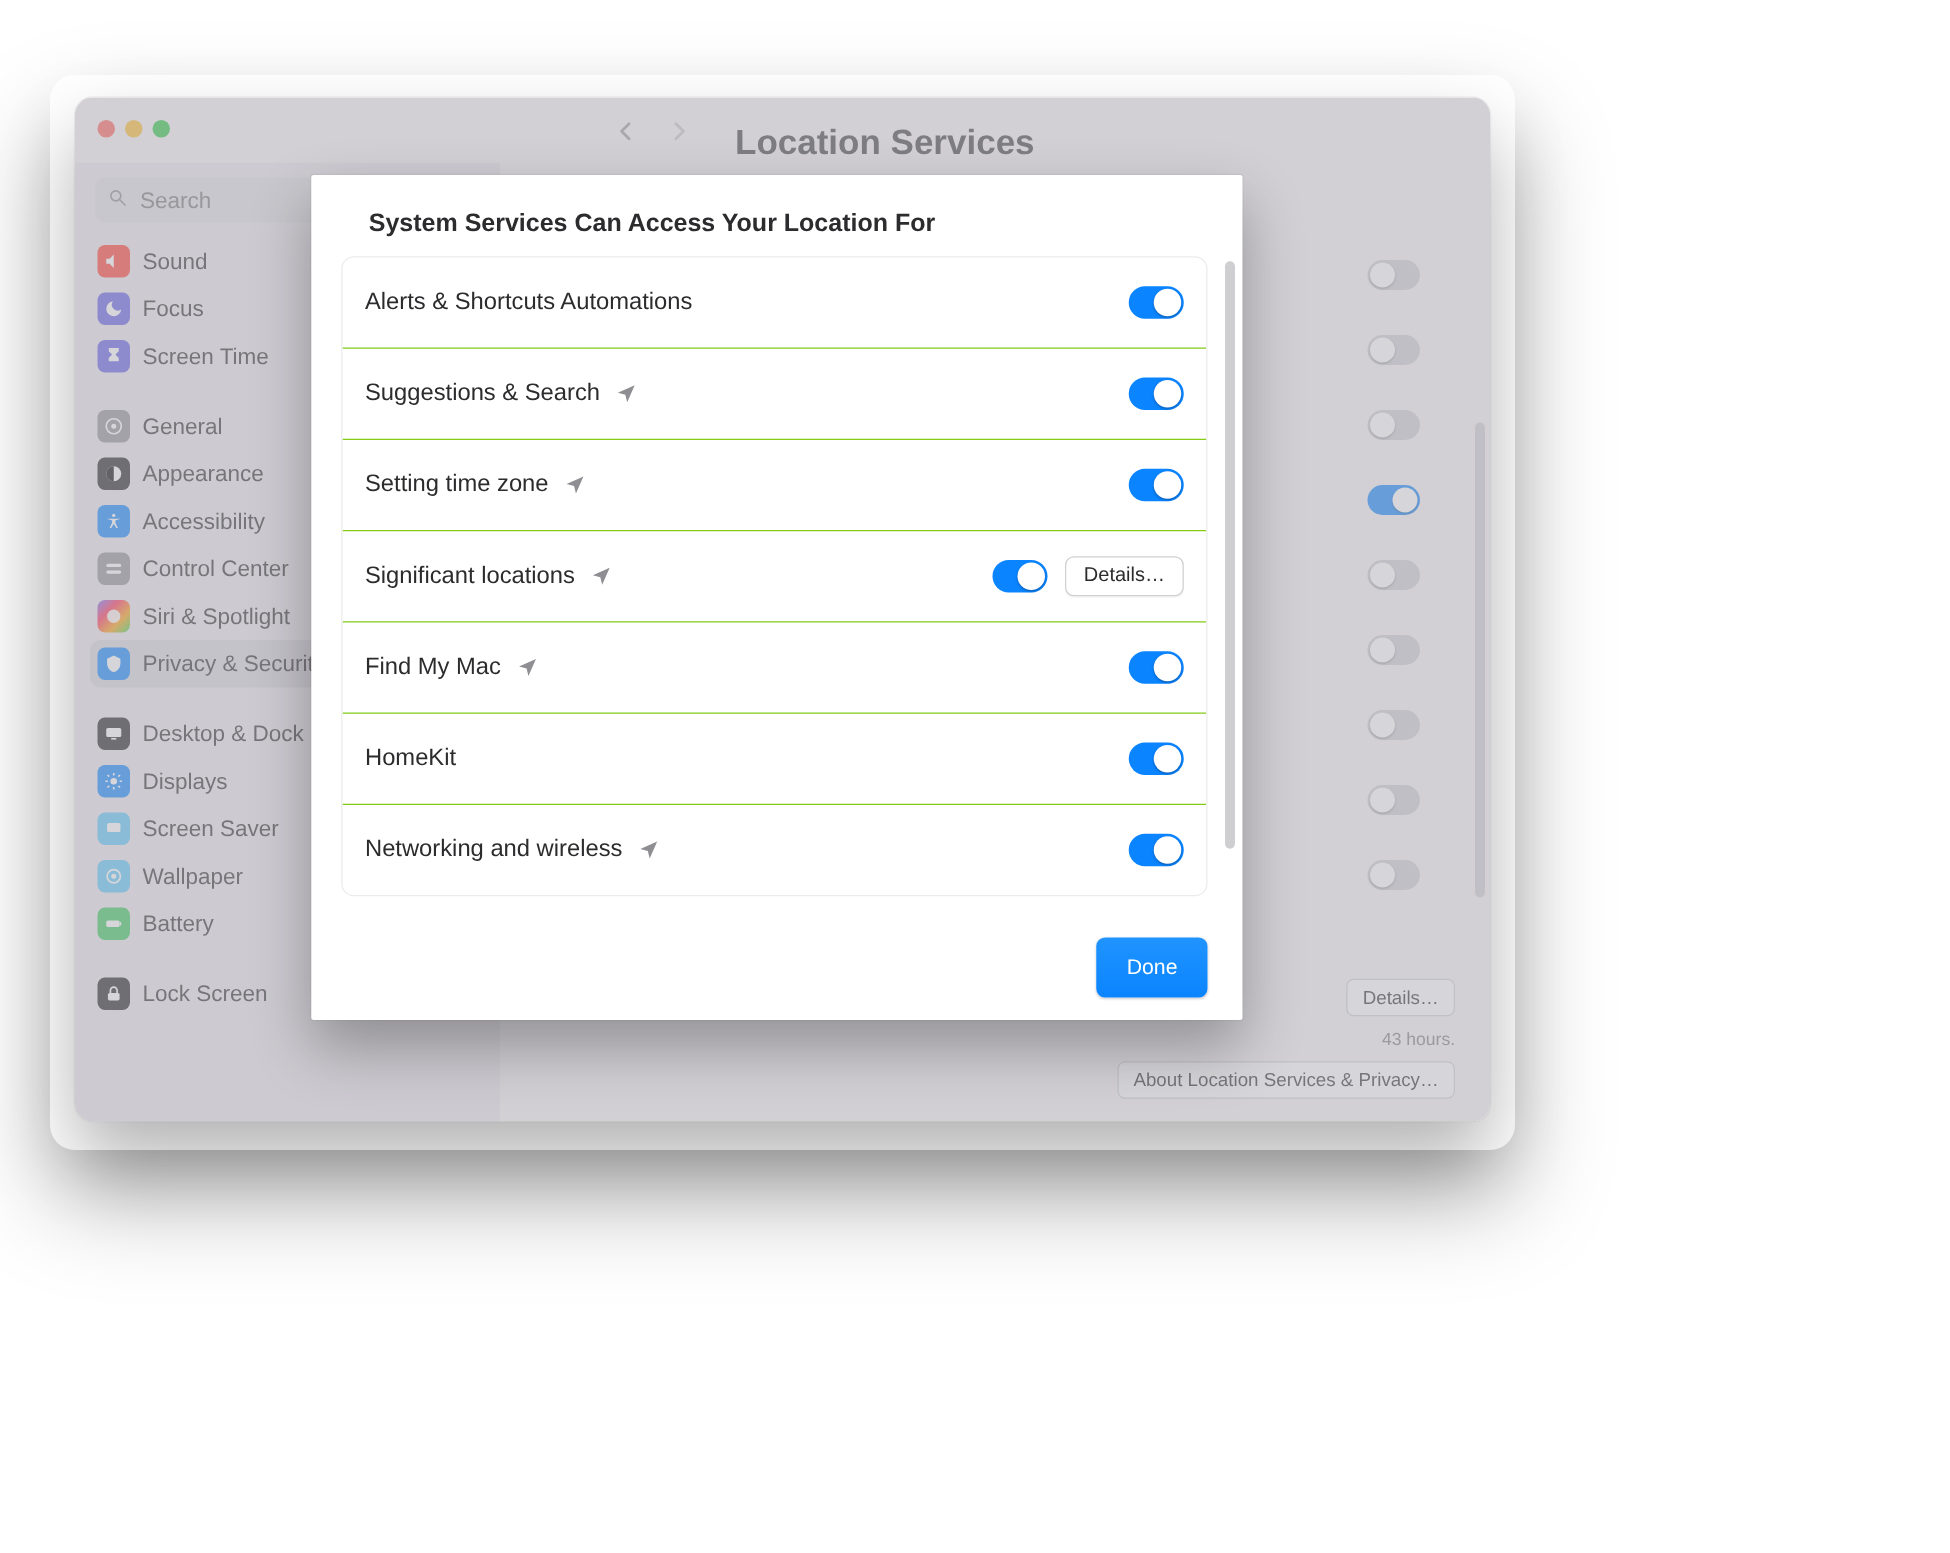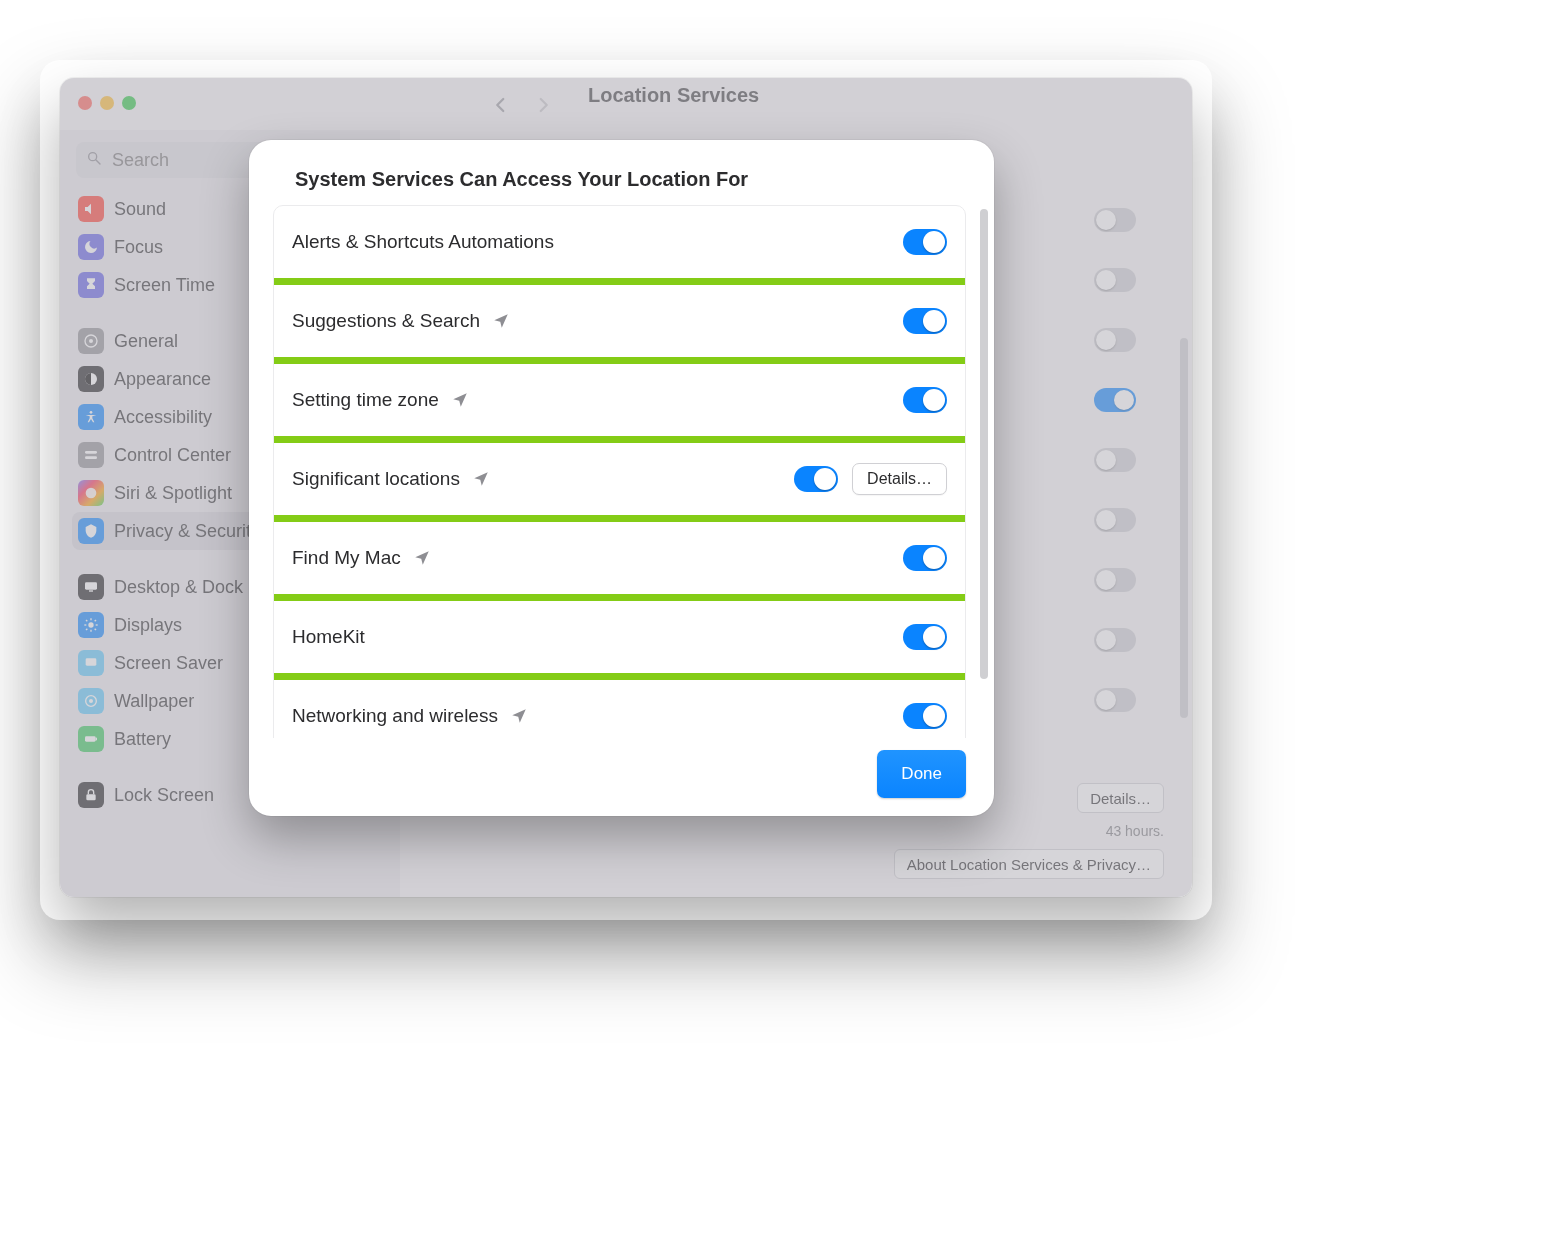--- a/index.html
+++ b/index.html
@@ -53,22 +53,22 @@
   .tl.min  { background:#febc2e; }
   .tl.max  { background:#28c840; }
 
   .nav-arrows {
     position:absolute; left:432px; top:18px;
     display:flex; gap:24px;
     color:#9a9a9f;
   }
   .nav-arrows svg { width:18px; height:18px; }
   .page-title {
-    position:absolute; left:528px; top:6px;
-    font-size:20px; font-weight:600;
+    position:absolute; left:528px; top:20px;
+    font-size:28px; font-weight:600;
     color:#3c3c3e;
   }
 
   
   .sidebar {
     position:absolute;
     left:0; top:52px; bottom:0;
     width: 340px;
     background:#ebe9ed;
     border-right:1px solid #d8d6dc;
@@ -178,21 +178,21 @@
     width:8px; height:380px;
     background:#cfcfd2; border-radius:4px;
   }
 
   
   .sheet {
     position:absolute;
     left:249px; top:140px;
     width:745px; height:676px;
     background:#ffffff;
-    border-radius:22px;
+    border-radius:2px;
     box-shadow: 0 22px 48px rgba(0,0,0,0.30), 0 0 0 1px rgba(0,0,0,0.04);
     display:flex; flex-direction:column;
     overflow:hidden;
   }
   .sheet-head {
     padding:28px 36px 10px 46px;
     font-size:20px; font-weight:700;
     color:#2c2c2e;
   }
   .sheet-body {
@@ -203,21 +203,21 @@
   .list {
     margin:4px 28px 0 24px;
     border:1px solid #ebebed;
     border-radius:10px;
     overflow:hidden;
   }
   .row {
     display:flex; align-items:center;
     min-height:56px;
     padding:8px 18px;
-    border-bottom:7px solid #84cc16;
+    border-bottom:1px solid #84cc16;
     font-size:19px;
     color:#2c2c2e;
   }
   .row:last-child { border-bottom:0; }
   .row .label { display:flex; align-items:center; gap:12px; flex:1; }
   .loc-arrow {
     display:inline-flex; color:#8e8e93;
   }
   .loc-arrow svg{ width:18px; height:18px; }
 

